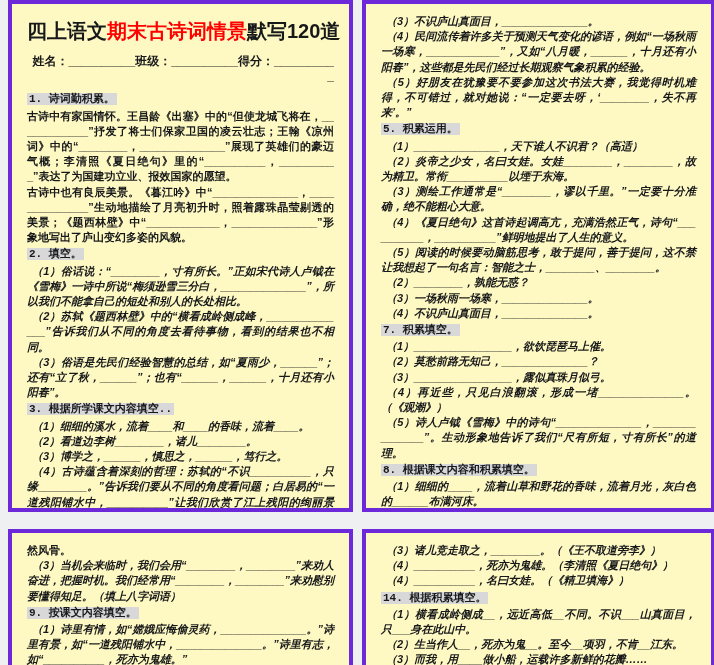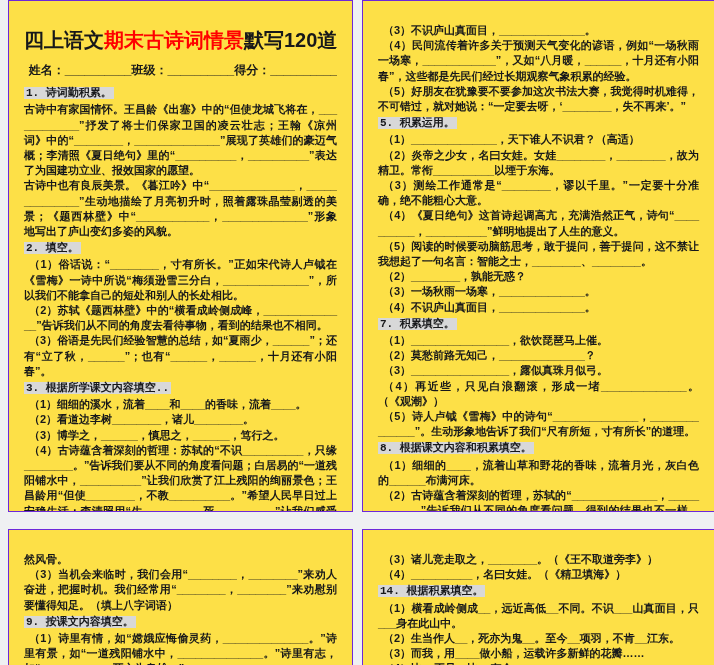--- a/index.html
+++ b/index.html
@@ -8,24 +8,24 @@
     background:#eff0f2;
     font-family:"Liberation Sans","DejaVu Sans",sans-serif;
   }
   .sheet-grid{
     position:absolute;left:8px;top:0;
     display:grid;
     grid-template-columns:345px 353px;
     column-gap:9px;row-gap:17px;
   }
   .page{
-    background:#fde047;
-    border:1px solid #6d28d9;
+    background:#fef9c3;
+    border:4px solid #6d28d9;
     box-sizing:border-box;
-    padding:22px 15px 8px 15px;
+    padding:10px 15px 8px 15px;
     color:#17181a;
     font-size:11px;
     line-height:15.2px;
     font-weight:600;
     text-align:justify;
     word-break:break-all;
     overflow:hidden;
   }
   .row1{height:512px;}
   .row2{height:420px;}
@@ -38,21 +38,21 @@
     word-break:keep-all;
   }
   .red{color:#ff0000;}
   .info{
     text-align:right;
     font-size:12px;
     margin:0 0 7px 0;
   }
   .secline{margin:1px 0;}
   .hl{background:#d8d8d8;padding:0 2px;font-family:Liberation Mono, monospace;}
-  .q{text-indent:5px;}
+  .q{text-indent:5px;font-style:italic;}
   .t{text-indent:0;}
 </style>
 </head>
 <body>
 
 <div class="sheet-grid">
 
   <div class="page row1">
     <div class="doc-title"><span>四上语文</span><span class="red">期末古诗词情景</span><span>默写120道</span></div>
     <div class="info">姓名：__________班级：__________得分：__________</div>
@@ -100,20 +100,21 @@
     <div class="t">然风骨。</div>
     <div class="q">（3）当机会来临时，我们会用“________，________”来劝人奋进，把握时机。我们经常用“________，________”来劝慰别要懂得知足。（填上八字词语）</div>
     <div class="secline"><span class="hl">9. 按课文内容填空。</span></div>
     <div class="q">（1）诗里有情，如“嫦娥应悔偷灵药，______________。”诗里有景，如“一道残阳铺水中，______________。”诗里有志，如“__________，死亦为鬼雄。”</div>
     <div class="q">（2）今年夏天没下什么雨，奶奶说“夏雨少，______。”</div>
 
   </div>
 
   <div class="page row2">
     <div class="q">（3）诸儿竞走取之，________。（《王不取道旁李》）</div>
+    <div class="q">（4）__________，死亦为鬼雄。（李清照《夏日绝句》）</div>
     <div class="q">（4）__________，名曰女娃。（《精卫填海》）</div>
     <div class="secline"><span class="hl">14. 根据积累填空。</span></div>
     <div class="q">（1）横看成岭侧成__，远近高低__不同。不识___山真面目，只___身在此山中。</div>
     <div class="q">（2）生当作人__，死亦为鬼__。至今__项羽，不肯__江东。</div>
     <div class="q">（3）而我，用____做小船，运载许多新鲜的花瓣……</div>
     <div class="q">（4）比__不足，比__有余。</div>
 
   </div>
 
 </div>

